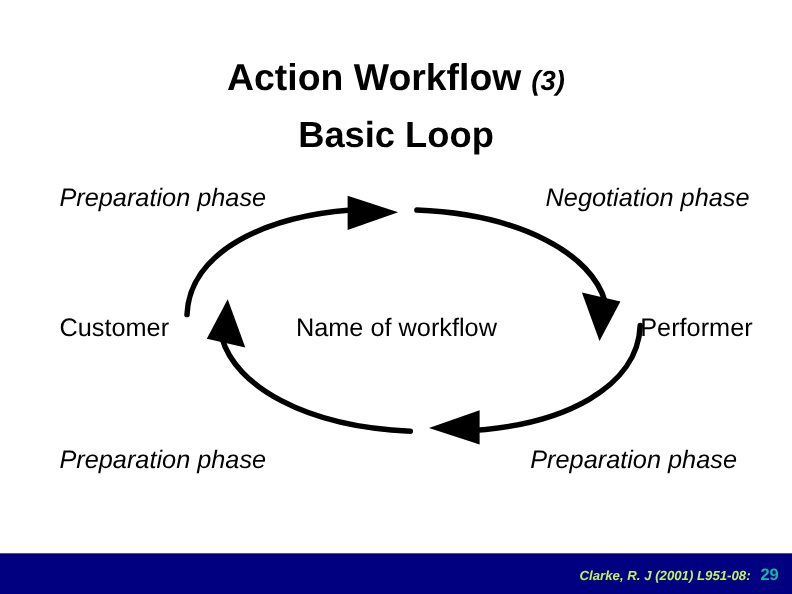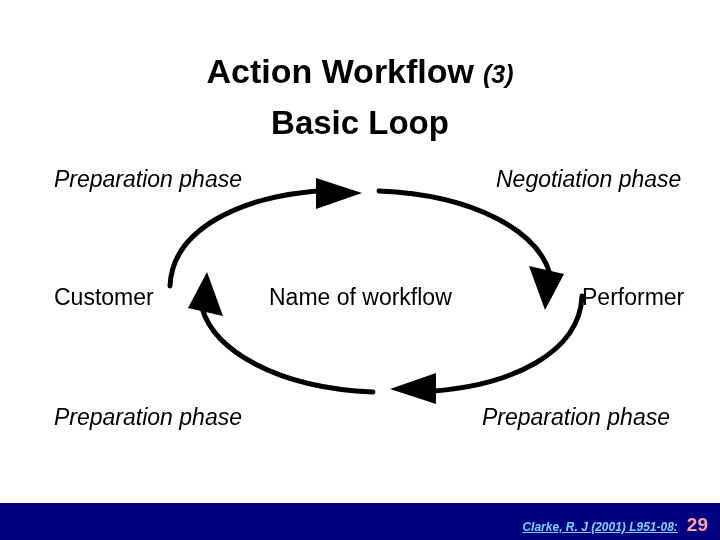--- a/index.html
+++ b/index.html
@@ -101,27 +101,26 @@
     right: 12px;
     top: 11px;
     white-space: nowrap;
     display: flex;
     align-items: baseline;
   }
   .footer-cite {
     font-size: 12px;
     font-style: italic;
     font-weight: bold;
-    color: #7dd3fc;
-    text-decoration: underline;
+    color: #bef264;
   }
   .footer-page {
-    font-size: 19px;
+    font-size: 15px;
     font-weight: bold;
-    color: #fca5a5;
+    color: #14b8a6;
     margin-left: 9px;
   }
 </style>
 </head>
 <body>
 
 <div class="slide">
 
   <div class="title-block">
     <span class="title-main">Action Workflow</span><span class="title-suffix">(3)</span>

